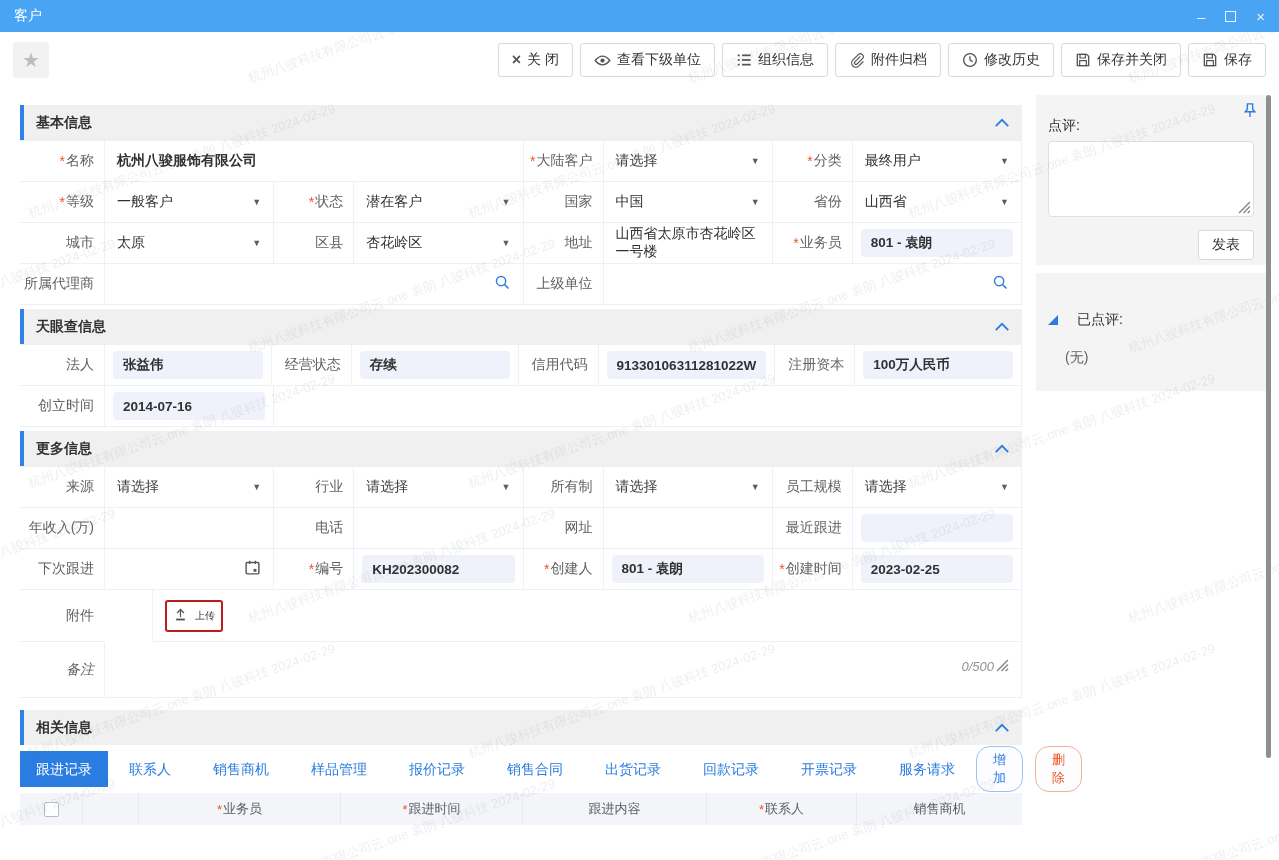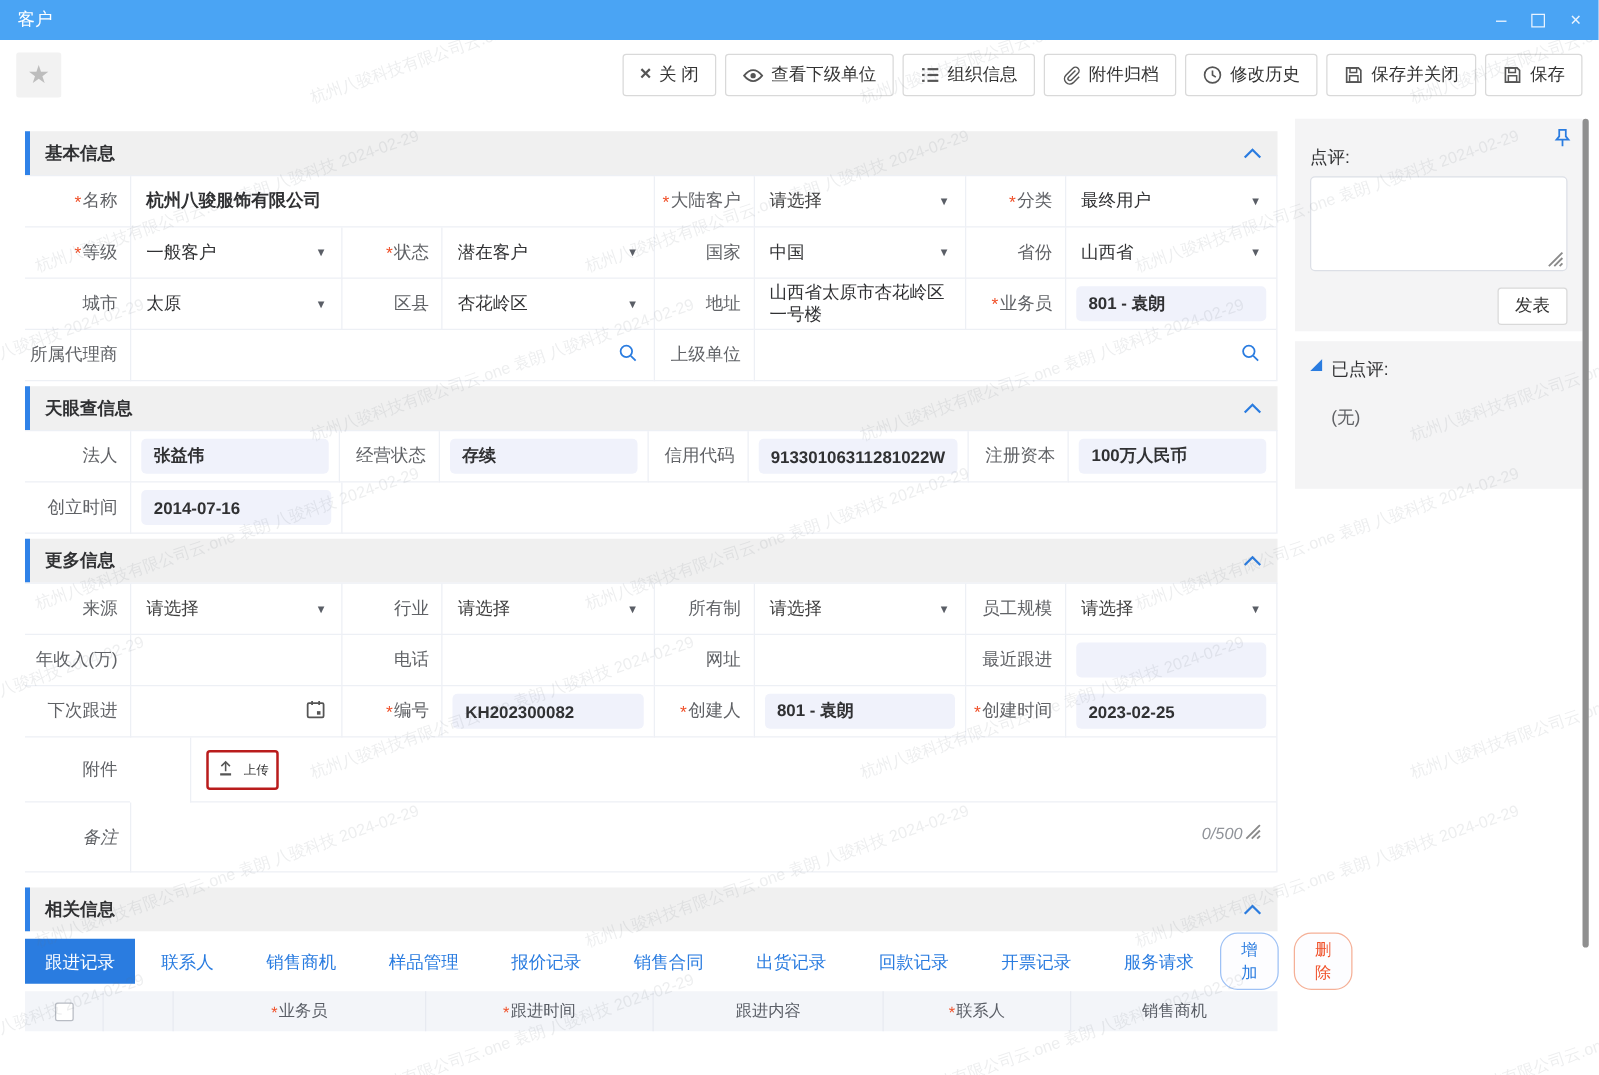--- a/index.html
+++ b/index.html
@@ -85,21 +85,21 @@
   .card1 { position:relative; padding:22px 12px 14px 12px; height:170px; }
   .pin { position:absolute; top:7px; right:9px; }
   .cmt-label { color:#303133; margin-bottom:6px; }
   .cmt-box { position:relative; background:#fff; border:1px solid #dcdfe6; border-radius:4px;
     height:76px; }
   .cmt-box svg { position:absolute; right:2px; bottom:2px; }
   .publish-row { text-align:right; margin-top:13px; }
   .publish-btn { background:#fff; border:1px solid #d9d9d9; border-radius:3px; padding:5px 13px;
     font-size:14px; color:#333; }
   .card2 { margin-top:8px; padding:14px 12px; height:118px; }
-  .cmted-row { display:flex; align-items:flex-start; gap:7px; }
+  .cmted-row { display:flex; align-items:center; gap:19px;margin-top:24px; }
   .tri { width:10px; height:10px; background:#2a7ce0;
     clip-path:polygon(100% 0, 0 100%, 100% 100%); }
   .none-val { color:#606266; margin:20px 0 0 17px; }
 
   
   .v-scroll { position:absolute; left:1266px; top:95px; width:5px; height:663px;
     background:#8f8f8f; border-radius:3px; z-index:60; }
 
   
   .wm-layer { position:absolute; left:0; top:32px; width:1279px; height:828px;

